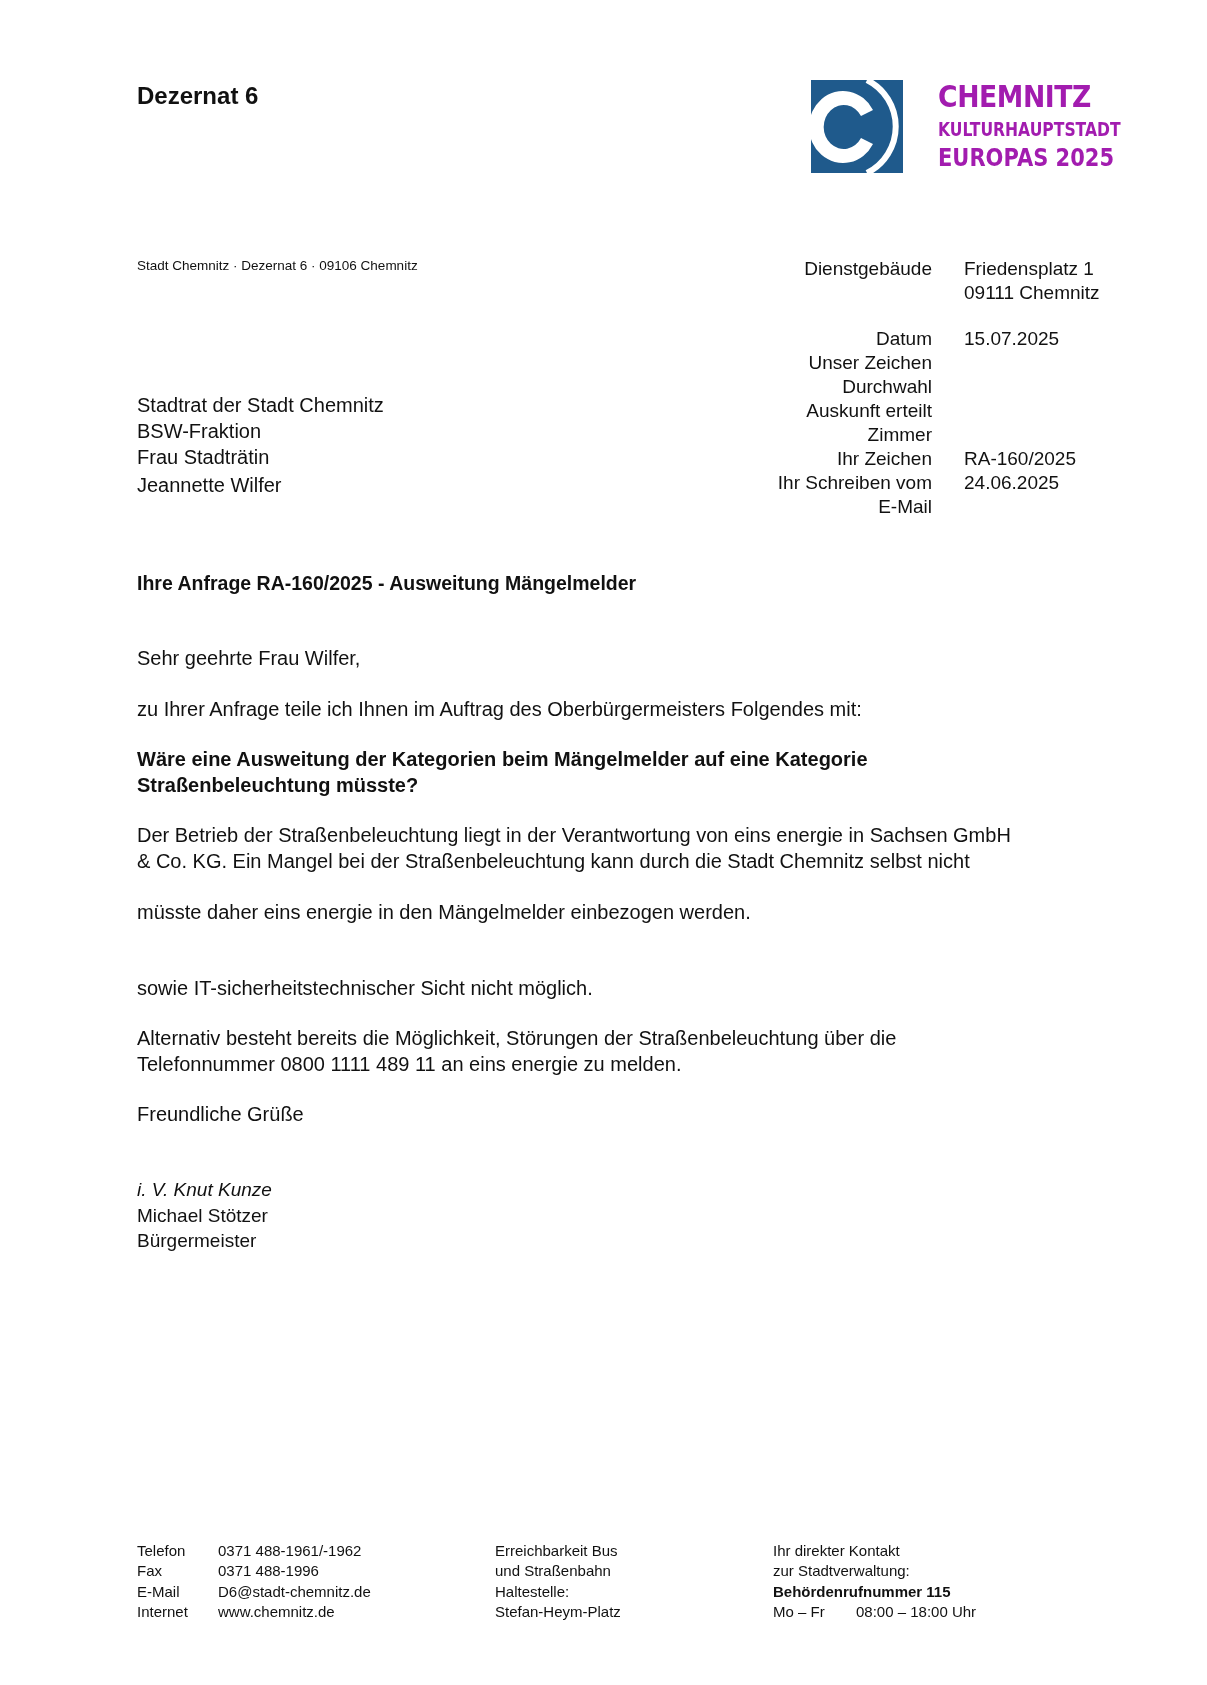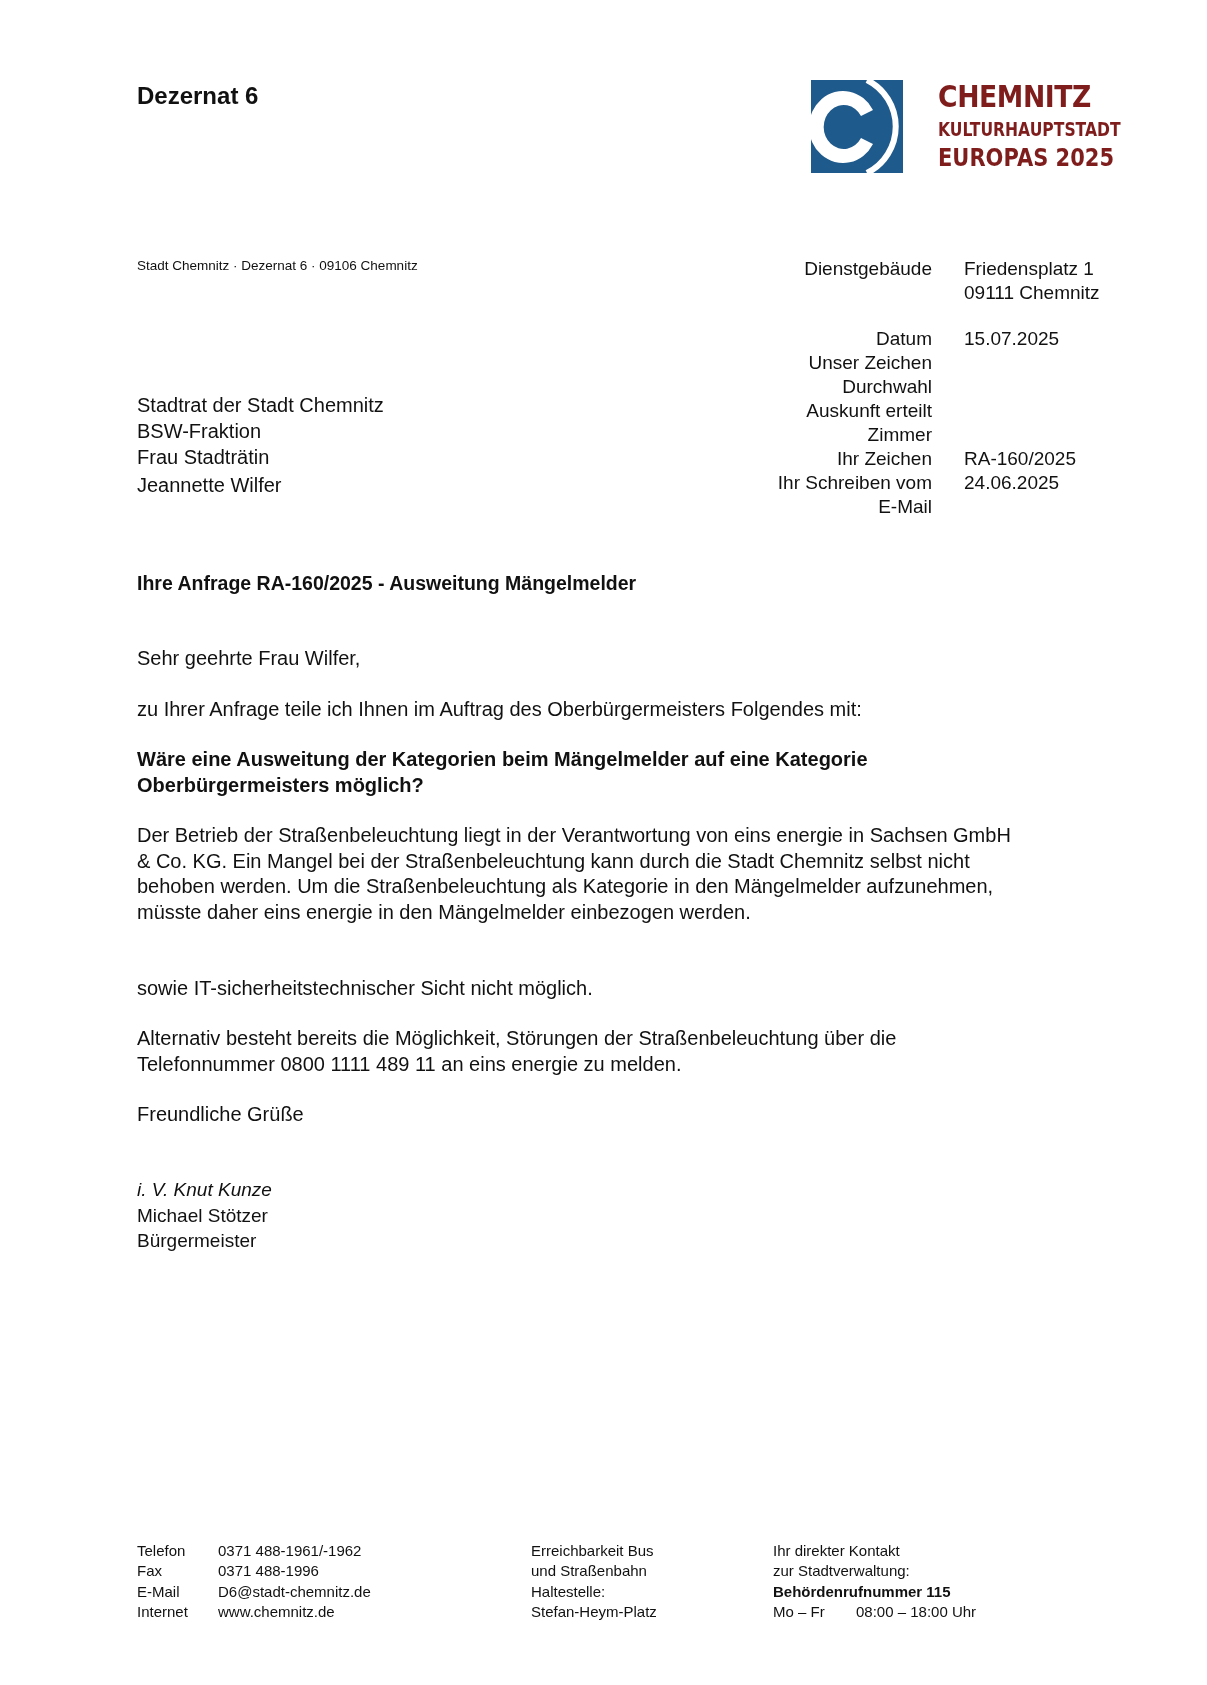--- a/index.html
+++ b/index.html
@@ -1,42 +1,42 @@
 <!DOCTYPE html>
 <html><head>
 <meta charset="utf-8">
 <style>
   html, body { margin: 0; padding: 0; background: #ffffff; }
   body { width: 1207px; height: 1685px; position: relative; overflow: hidden;
          font-family: "Liberation Sans", sans-serif; color: #111; }
   .abs { position: absolute; }
   .dept { left: 137px; top: 80px; font-weight: bold; font-size: 24px; line-height: 32px; }
   .logo-mark { left: 811px; top: 80px; width: 92px; height: 93px; }
-  .logo-text { left: 938px; top: 78px; color: #7f1d1d; font-weight: bold; font-family: "DejaVu Sans", sans-serif; }
+  .logo-text { left: 938px; top: 78px; color: #a21caf; font-weight: bold; font-family: "DejaVu Sans", sans-serif; }
   .logo-text .l1 { font-size: 31px; letter-spacing: -0.5px; line-height: 36px; transform: scaleX(0.86); transform-origin: left; display:block; white-space: nowrap;}
   .logo-text .l2 { font-size: 19px; line-height: 26px; transform: scaleX(0.82); transform-origin: left; display:block; margin-top: 2px; white-space: nowrap;}
   .logo-text .l3 { font-size: 25px; line-height: 32px; transform: scaleX(0.84); transform-origin: left; display:block; white-space: nowrap;}
   .sender-line { left: 137px; top: 258px; font-size: 13.5px; }
   .info { left: 754px; top: 257px; font-size: 19px; }
   .info .row { display: flex; height: 24px; line-height: 24px; }
   .info .lbl { width: 178px; text-align: right; }
   .info .val { margin-left: 32px; }
   .info .gap { height: 22px; }
   .recipient { left: 137px; top: 344px; font-size: 20px; line-height: 26px; margin-top: 48px; }
   .subject { left: 137px; top: 572px; font-size: 19.5px; font-weight: bold; }
   .body { left: 137px; top: 646px; width: 980px; font-size: 20px; line-height: 25.5px; }
   .body p { margin: 0 0 25px 0; }
   .body .q { font-weight: bold; margin-top: 12px; }
   .sig { left: 137px; top: 1177px; font-size: 19px; line-height: 25.5px; }
   .sig .iv { font-style: italic; }
   .footer { top: 1541px; font-size: 15px; line-height: 20.3px; }
   .f1 { left: 137px; }
   .f1 .row { display: flex; }
   .f1 .k { width: 81px; }
-  .f2 { left: 531px; }
+  .f2 { left: 495px; }
   .f3 { left: 773px; }
   .f3 .b { font-weight: bold; }
   .f3 .hours span.d { display: inline-block; width: 83px; }
 </style>
 </head>
 <body>
 
 <div class="abs dept">
   <div>Dezernat 6</div>
 </div>
@@ -108,26 +108,26 @@
   <div style="margin-top:2px">Jeannette Wilfer</div>
 </div>
 
 <div class="abs subject">Ihre Anfrage RA-160/2025 - Ausweitung Mängelmelder</div>
 
 <div class="abs body">
   <p>Sehr geehrte Frau Wilfer,</p>
   <p>zu Ihrer Anfrage teile ich Ihnen im Auftrag des Oberbürgermeisters Folgendes mit:</p>
   <p class="q">
     <span>Wäre eine Ausweitung der Kategorien beim Mängelmelder auf eine Kategorie</span><br>
-    <span>Oberbürgermeisters möglich?</span>
+    <span>Straßenbeleuchtung müsste?</span>
   </p>
   <p>
     <span>Der Betrieb der Straßenbeleuchtung liegt in der Verantwortung von eins energie in Sachsen GmbH</span><br>
     <span>&amp; Co. KG. Ein Mangel bei der Straßenbeleuchtung kann durch die Stadt Chemnitz selbst nicht</span><br>
-    <span>behoben werden. Um die Straßenbeleuchtung als Kategorie in den Mängelmelder aufzunehmen,</span><br>
+    <br>
     <span>müsste daher eins energie in den Mängelmelder einbezogen werden.</span>
   </p>
   <p>
     <br>
     <span>sowie IT-sicherheitstechnischer Sicht nicht möglich.</span>
   </p>
   <p>
     <span>Alternativ besteht bereits die Möglichkeit, Störungen der Straßenbeleuchtung über die</span><br>
     <span>Telefonnummer 0800 1111 489 11 an eins energie zu melden.</span>
   </p>

